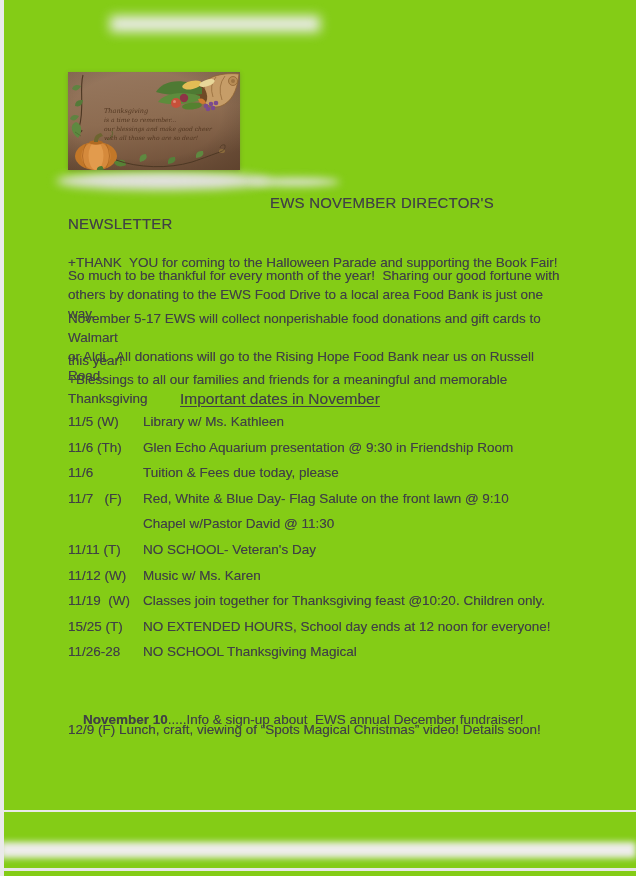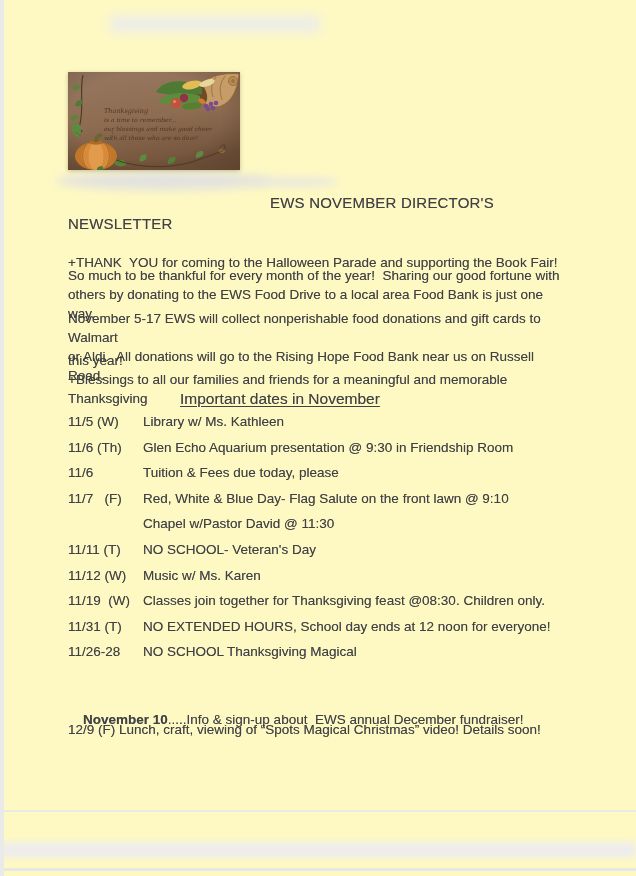--- a/index.html
+++ b/index.html
@@ -1,20 +1,20 @@
 <!DOCTYPE html>
 <html><head>
 <meta charset="utf-8">
 <style>
   html, body { margin: 0; padding: 0; background: #d8d8d8; }
   .scan {
     position: relative;
     width: 636px;
     height: 876px;
-    background: #fef9c3;
+    background: #84cc16;
     overflow: hidden;
     font-family: "Liberation Sans", sans-serif;
     color: #404145;
   }
   .abs { position: absolute; }
   .txt { white-space: pre-wrap; text-shadow: 0 0 0.3px rgba(70,70,75,0.55); }
 
   
   .artifact { position: absolute; pointer-events: none; }
   .art-top      { left: 110px; top: 16px;  width: 210px; height: 16px; background: #ececeb; filter: blur(6px); }
@@ -208,24 +208,24 @@
     <div class="row">
       <span class="txt dcol">11/11 (T)</span>
       <span class="txt desc">NO SCHOOL- Veteran's Day</span>
     </div>
     <div class="row">
       <span class="txt dcol">11/12 (W)</span>
       <span class="txt desc">Music w/ Ms. Karen</span>
     </div>
     <div class="row">
       <span class="txt dcol">11/19  (W)</span>
-      <span class="txt desc">Classes join together for Thanksgiving feast @08:30. Children only.</span>
-    </div>
-    <div class="row">
-      <span class="txt dcol">11/31 (T)</span>
+      <span class="txt desc">Classes join together for Thanksgiving feast @10:20. Children only.</span>
+    </div>
+    <div class="row">
+      <span class="txt dcol">15/25 (T)</span>
       <span class="txt desc">NO EXTENDED HOURS, School day ends at 12 noon for everyone!</span>
     </div>
     <div class="row">
       <span class="txt dcol">11/26-28</span>
       <span class="txt desc">NO SCHOOL Thanksgiving Magical</span>
     </div>
   </div>
 
   <div class="abs txt footer1">
     <span class="nov10">November 10</span><span>.....Info &amp; sign-up about  EWS annual December fundraiser!</span>

